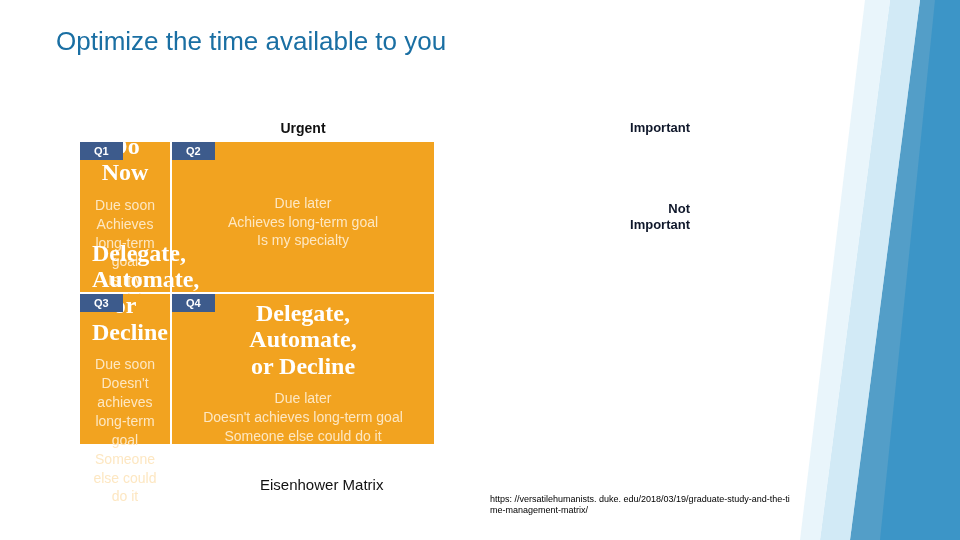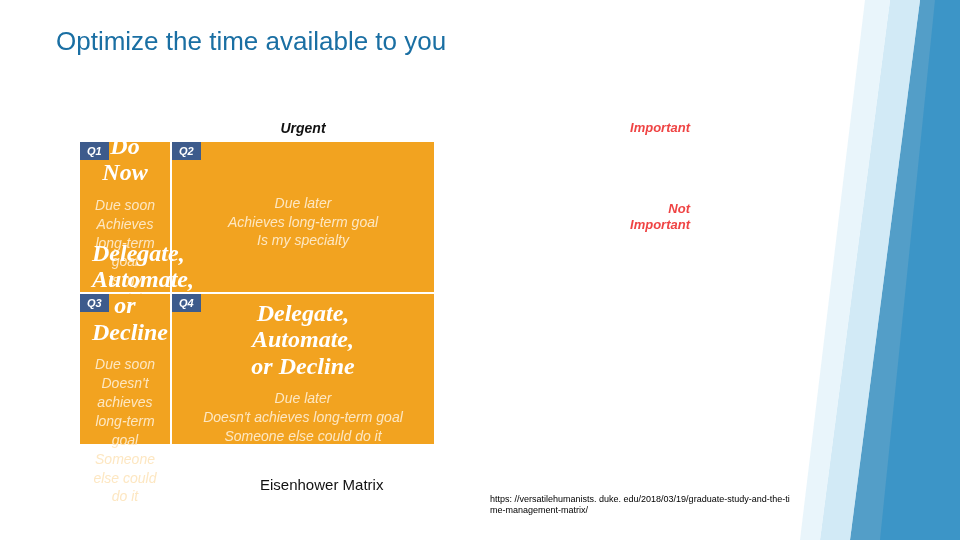--- a/index.html
+++ b/index.html
@@ -30,36 +30,35 @@
     text-align: center;
   }
   .matrix-wrap {
     position: absolute;
     top: 116px;
     left: 80px;
     display: grid;
     grid-template-columns: 90px 262px 262px;
     grid-template-rows: 24px 150px 150px;
     gap: 2px;
-    font-style: italic;
   }
   .col-head {
     text-align: center;
     font-weight: 700;
     font-size: 14px;
     color: #111;
     display: flex;
     align-items: flex-end;
     justify-content: center;
     padding-bottom: 4px;
   }
   .row-head {
     font-weight: 700;
     font-size: 13px;
-    color: #ef4444;
+    color: #0f172a;
     display: flex;
     align-items: center;
     justify-content: flex-end;
     padding-right: 8px;
     text-align: right;
     line-height: 1.2;
     white-space: pre-line;
   }
   .cell {
     position: relative;
@@ -72,21 +71,21 @@
     justify-content: center;
   }
   .q-badge {
     position: absolute;
     top: 0;
     left: 0;
     background: #3d5b8c;
     color: #fff;
     font-size: 11px;
     font-weight: 600;
-    padding: 3px 7px;
+    padding: 3px 14px;
   }
   .cell-heading {
     font-family: Georgia, "Times New Roman", serif;
     font-weight: 700;
     font-size: 24px;
     line-height: 1.1;
     margin-top: 8px;
     white-space: pre-line;
   }
   .cell-detail {

